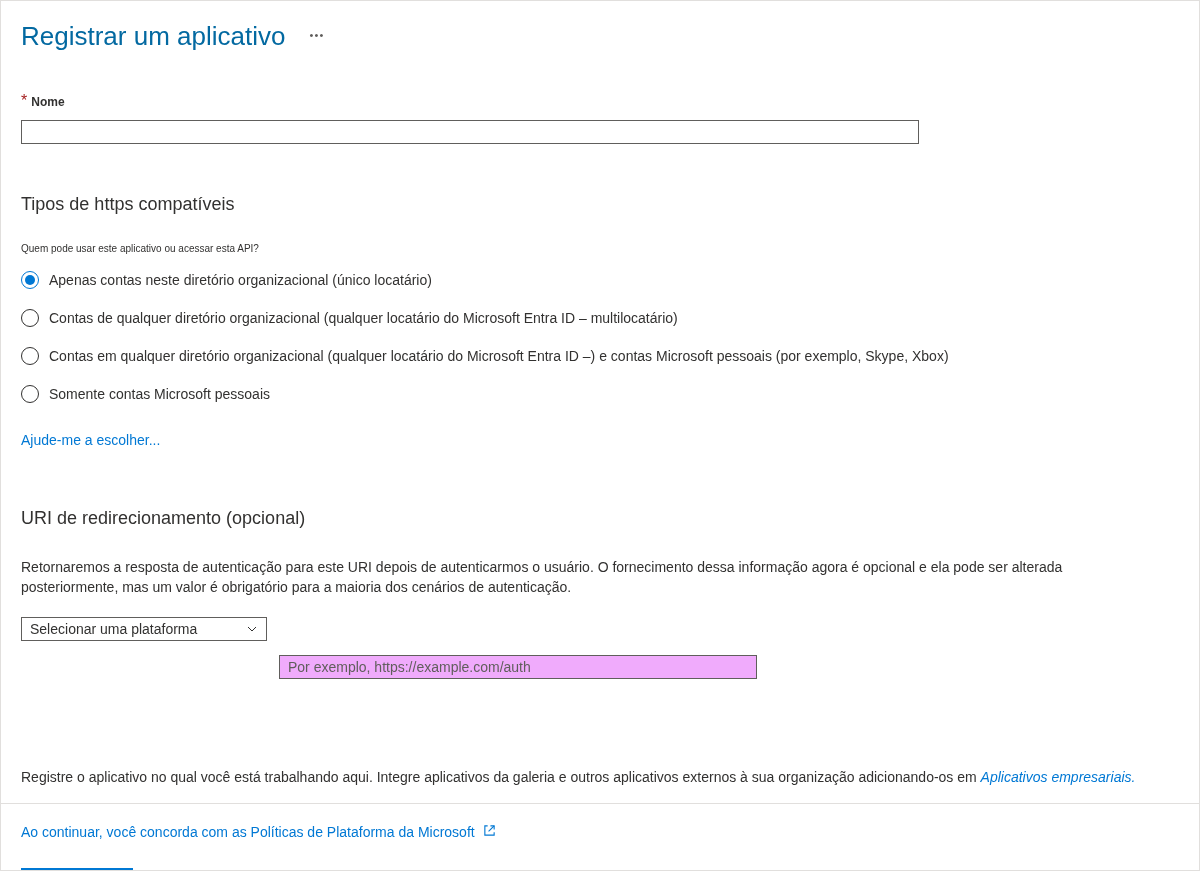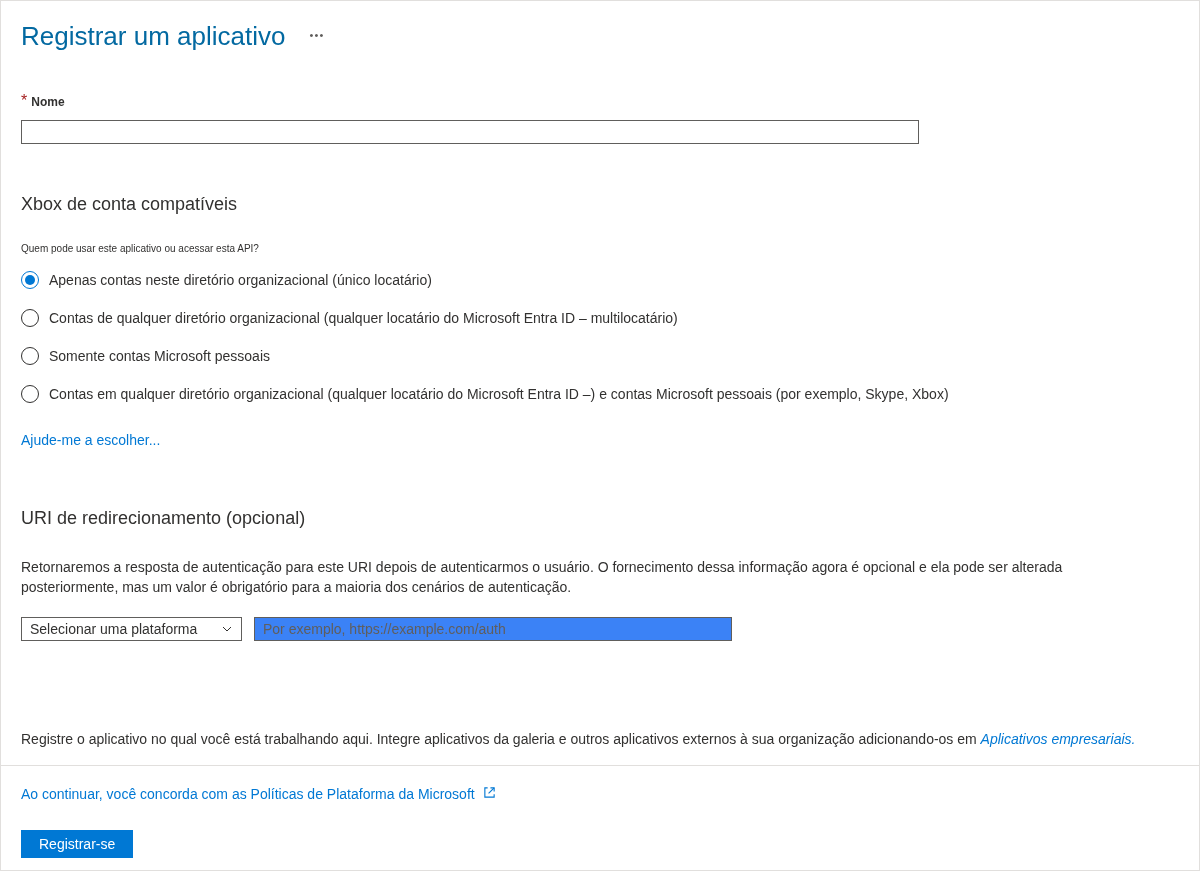--- a/index.html
+++ b/index.html
@@ -125,21 +125,21 @@
       display: inline-block;
       margin-top: 28px;
       cursor: pointer;
     }
     .uri-row {
       display: flex;
       gap: 12px;
       margin-top: 20px;
     }
     .platform-select {
-      width: 221px;
+      width: 246px;
       height: 24px;
       border: 1px solid #605e5c;
       padding: 1px 8px;
       font-size: 14px;
       background: #fff;
       display: flex;
       align-items: center;
       justify-content: space-between;
       cursor: pointer;
     }
@@ -151,21 +151,22 @@
       height: 12px;
     }
     .uri-input {
       width: 478px;
       height: 24px;
       border: 1px solid #605e5c;
       padding: 2px 8px;
       font-size: 14px;
       font-family: inherit;
       outline: none;
-      background: #3b82f6;
+      background: #f0abfc;
+      margin-top: 38px;
     }
     .uri-input::placeholder {
       color: #605e5c;
     }
     .footer-note {
       margin-top: 90px;
       font-size: 14px;
       color: #323130;
     }
     .inline-link {
@@ -222,41 +223,41 @@
 
   <div>
     <div class="field-label-row">
       <span class="required-star">*</span>
       <span class="field-label">Nome</span>
     </div>
     <input type="text" class="text-input" value="" style="">
   </div>
 
   <div class="section">
-    <h2 class="section-title">Xbox de conta compatíveis</h2>
+    <h2 class="section-title">Tipos de https compatíveis</h2>
     <p class="section-subtext">Quem pode usar este aplicativo ou acessar esta API?</p>
 
     <div class="radio-group">
       <div class="radio-row">
         <div class="radio-circle selected">
             <div class="radio-dot"></div>
           </div>
         <span class="radio-label">Apenas contas neste diretório organizacional (único locatário)</span>
       </div>
       <div class="radio-row">
         <div class="radio-circle"></div>
         <span class="radio-label">Contas de qualquer diretório organizacional (qualquer locatário do Microsoft Entra ID – multilocatário)</span>
       </div>
       <div class="radio-row">
         <div class="radio-circle"></div>
+        <span class="radio-label">Contas em qualquer diretório organizacional (qualquer locatário do Microsoft Entra ID –) e contas Microsoft pessoais (por exemplo, Skype, Xbox)</span>
+      </div>
+      <div class="radio-row">
+        <div class="radio-circle"></div>
         <span class="radio-label">Somente contas Microsoft pessoais</span>
-      </div>
-      <div class="radio-row">
-        <div class="radio-circle"></div>
-        <span class="radio-label">Contas em qualquer diretório organizacional (qualquer locatário do Microsoft Entra ID –) e contas Microsoft pessoais (por exemplo, Skype, Xbox)</span>
       </div>
     </div>
 
     <a class="help-link">Ajude-me a escolher...</a>
   </div>
 
   <div class="section" style="margin-top:60px;">
     <h2 class="section-title">URI de redirecionamento (opcional)</h2>
     <p class="uri-description">Retornaremos a resposta de autenticação para este URI depois de autenticarmos o usuário. O fornecimento dessa informação agora é opcional e ela pode ser alterada posteriormente, mas um valor é obrigatório para a maioria dos cenários de autenticação.</p>
 

